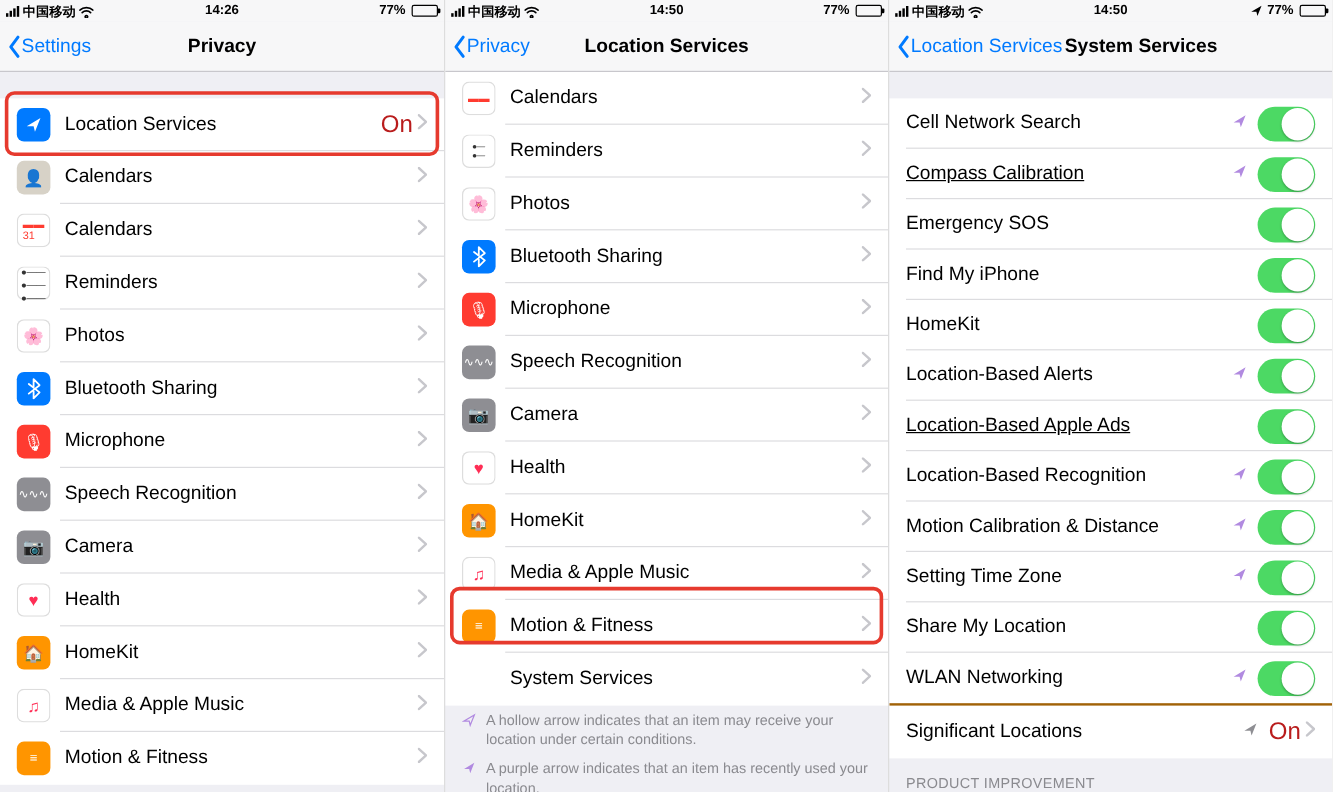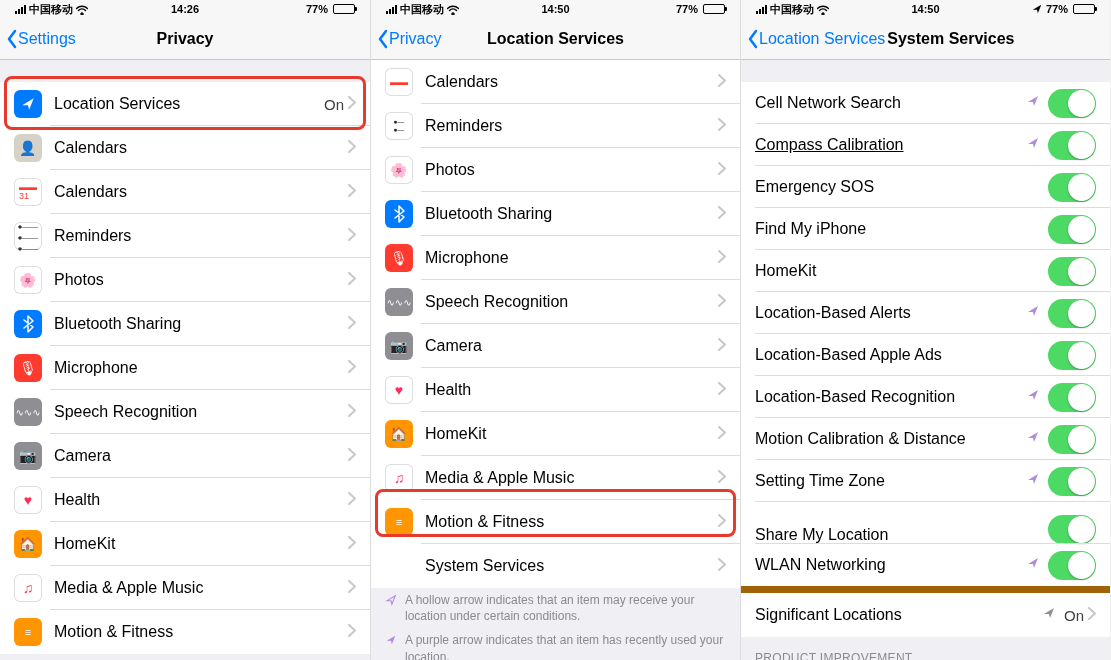--- a/index.html
+++ b/index.html
@@ -20,21 +20,21 @@
   position: relative;
 }
 .screen + .screen { border-left: 1px solid #ddd; }
 
 
 .statusbar {
   height: 18px;
   display: flex;
   align-items: center;
   justify-content: space-between;
-  padding: 0 15px;
+  padding: 0 5px;
   font-size: 11px;
   font-weight: 600;
   background: #f7f7f8;
   color: #000;
 }
 .sb-left, .sb-right { display: flex; align-items: center; gap: 3px; }
 .sb-center { position: absolute; left: 50%; transform: translateX(-50%); }
 .bars {
   display: inline-flex; align-items: flex-end; gap: 1px; height: 9px;
 }
@@ -92,21 +92,21 @@
 .row.noicon .sep { left: 14px; }
 .icon {
   width: 28px; height: 28px; border-radius: 6px; flex-shrink: 0;
   margin-right: 12px; display: flex; align-items: center; justify-content: center;
   font-size: 14px; color: #fff;
 }
 .row-label {
   flex: 1; font-size: 16px; color: #000;
 }
 .row-detail {
-  color: #404040; font-size: 15px; margin-right: 4px;
+  color: #b91c1c; font-size: 20px; margin-right: 4px;
 }
 .chev {
   color: #c7c7cc;
 }
 .chev svg { width: 8px; height: 13px; }
 .arrow-ind {
   margin-right: 8px;
 }
 .arrow-ind svg { width: 14px; height: 14px; }
 
@@ -560,21 +560,21 @@
         <div class="row noicon" style="min-height: 42px;">
           <div class="row-label">Location-Based Alerts</div>
           <span class="arrow-ind"><svg viewBox="0 0 14 14" fill="#b18ae0">
               <use href="#loc-arrow"></use>
             </svg></span>
           <div class="toggle">
             <div class="knob"></div>
           </div>
           <div class="sep"></div>
         </div>
-        <div class="row noicon" style="min-height: 42px;">
+        <div class="row noicon" style="min-height: 42px; text-decoration: underline;">
           <div class="row-label">Location-Based Apple Ads</div>
           <div class="toggle">
             <div class="knob"></div>
           </div>
           <div class="sep"></div>
         </div>
         <div class="row noicon" style="min-height: 42px;">
           <div class="row-label">Location-Based Recognition</div>
           <span class="arrow-ind"><svg viewBox="0 0 14 14" fill="#b18ae0">
               <use href="#loc-arrow"></use>
@@ -597,39 +597,39 @@
         <div class="row noicon" style="min-height: 42px;">
           <div class="row-label">Setting Time Zone</div>
           <span class="arrow-ind"><svg viewBox="0 0 14 14" fill="#b18ae0">
               <use href="#loc-arrow"></use>
             </svg></span>
           <div class="toggle">
             <div class="knob"></div>
           </div>
           <div class="sep"></div>
         </div>
-        <div class="row noicon" style="min-height: 42px; align-items: flex-end;">
+        <div class="row noicon" style="min-height: 42px;">
           <div class="row-label">Share My Location</div>
           <div class="toggle">
             <div class="knob"></div>
           </div>
           <div class="sep"></div>
         </div>
         <div class="row noicon" style="min-height: 42px;">
           <div class="row-label">WLAN Networking</div>
           <span class="arrow-ind"><svg viewBox="0 0 14 14" fill="#b18ae0">
               <use href="#loc-arrow"></use>
             </svg></span>
           <div class="toggle">
             <div class="knob"></div>
           </div>
         </div>
       </div>
 
-    <div class="list" style="border-top:7px solid #a16207">
+    <div class="list" style="border-top:2px solid #a16207">
       <div class="row noicon">
         <div class="row-label">Significant Locations</div>
         <span class="arrow-ind"><svg viewBox="0 0 14 14" fill="#8e8e93">
               <use href="#loc-arrow"></use>
             </svg></span>
         <div class="row-detail">On</div>
         <span class="chev"><svg viewBox="0 0 8 13">
               <use href="#chev-right"></use>
             </svg></span>
       </div>

